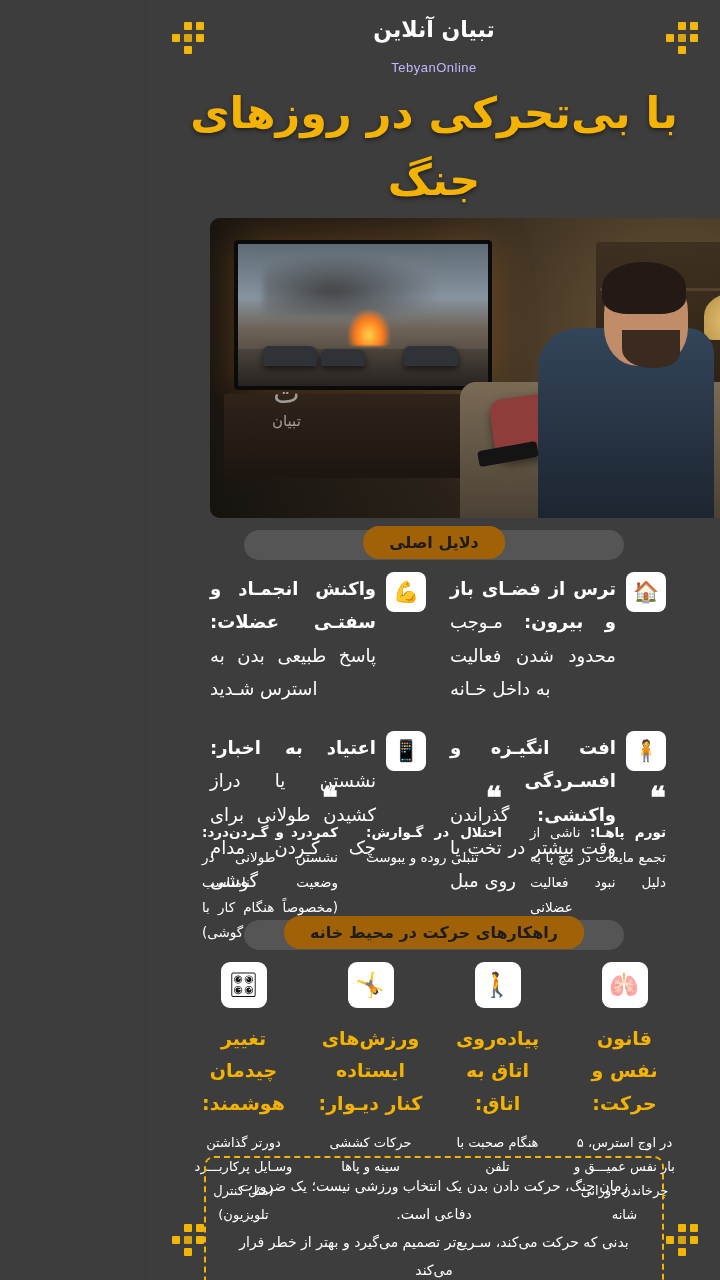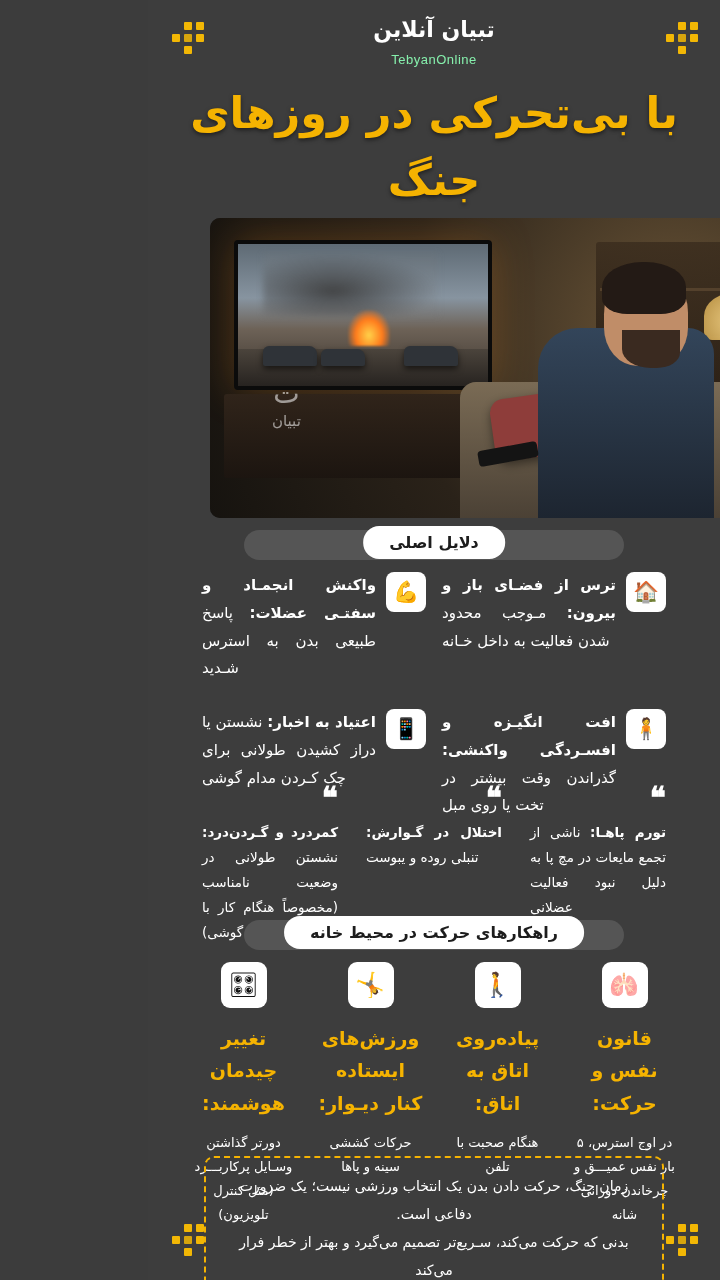--- a/index.html
+++ b/index.html
@@ -36,21 +36,21 @@
   
   .logo-wrap {
     position: absolute; top: 18px; left: 0; right: 0;
     text-align: center;
   }
   .logo-fa {
     font-size: 22px; font-weight: bold; color: #ffffff; letter-spacing: 1px;
     line-height: 1.1;
   }
   .logo-en {
-    font-size: 13px; color: #86efac; letter-spacing: .5px; margin-top: 10px;
+    font-size: 13px; color: #c4b5fd; letter-spacing: .5px; margin-top: 18px;
     font-family: "Liberation Sans", sans-serif;
   }
 
   
   .title {
     position: absolute; top: 80px; left: 40px; right: 40px;
     text-align: center; line-height: 1.55;
   }
   .title .l1, .title .l2 {
     display: block;
@@ -166,42 +166,42 @@
   .hero .watermark .tx { font-size: 15px; margin-top: 4px; }
 
   
   .banner {
     position: absolute; left: 96px; right: 96px; height: 30px;
     background: #555555; border-radius: 15px;
   }
   .banner .pill {
     position: absolute; left: 50%; transform: translateX(-50%);
     top: -4px;
-    background: #ffffff; color: #1d1d1d;
+    background: #a16207; color: #1d1d1d;
     font-size: 16px; font-weight: bold;
     padding: 7px 26px; border-radius: 16px; white-space: nowrap;
   }
 
   
   .reasons { position: absolute; left: 46px; right: 46px; top: 572px; }
   .reason-row { display: flex; gap: 0; margin-bottom: 26px; }
   .reason {
     flex: 1; display: flex; align-items: flex-start; gap: 10px;
     padding: 0 8px;
   }
   .icon-box {
     flex: 0 0 auto;
     width: 40px; height: 40px; border-radius: 8px;
     background: #ffffff; color: #111;
     display: flex; align-items: center; justify-content: center;
     font-size: 21px; line-height: 1;
   }
   .reason .txt {
-    font-size: 15px; line-height: 1.85; color: #ffffff;
-    text-align: justify; text-align-last: left; direction: rtl;
+    font-size: 18px; line-height: 1.85; color: #ffffff;
+    text-align: justify; text-align-last: left; direction: rtl; margin-left: 8px;
   }
   .reason .txt b { color: #ffffff; font-weight: bold; }
 
   
   .comps { position: absolute; left: 40px; right: 40px; top: 786px; display: flex; }
   .comp { flex: 1; padding: 0 14px; text-align: right; }
   .comp .q {
     font-size: 30px; color: #ffffff; line-height: .8; font-weight: bold;
     font-family: "DejaVu Serif", serif;
   }

